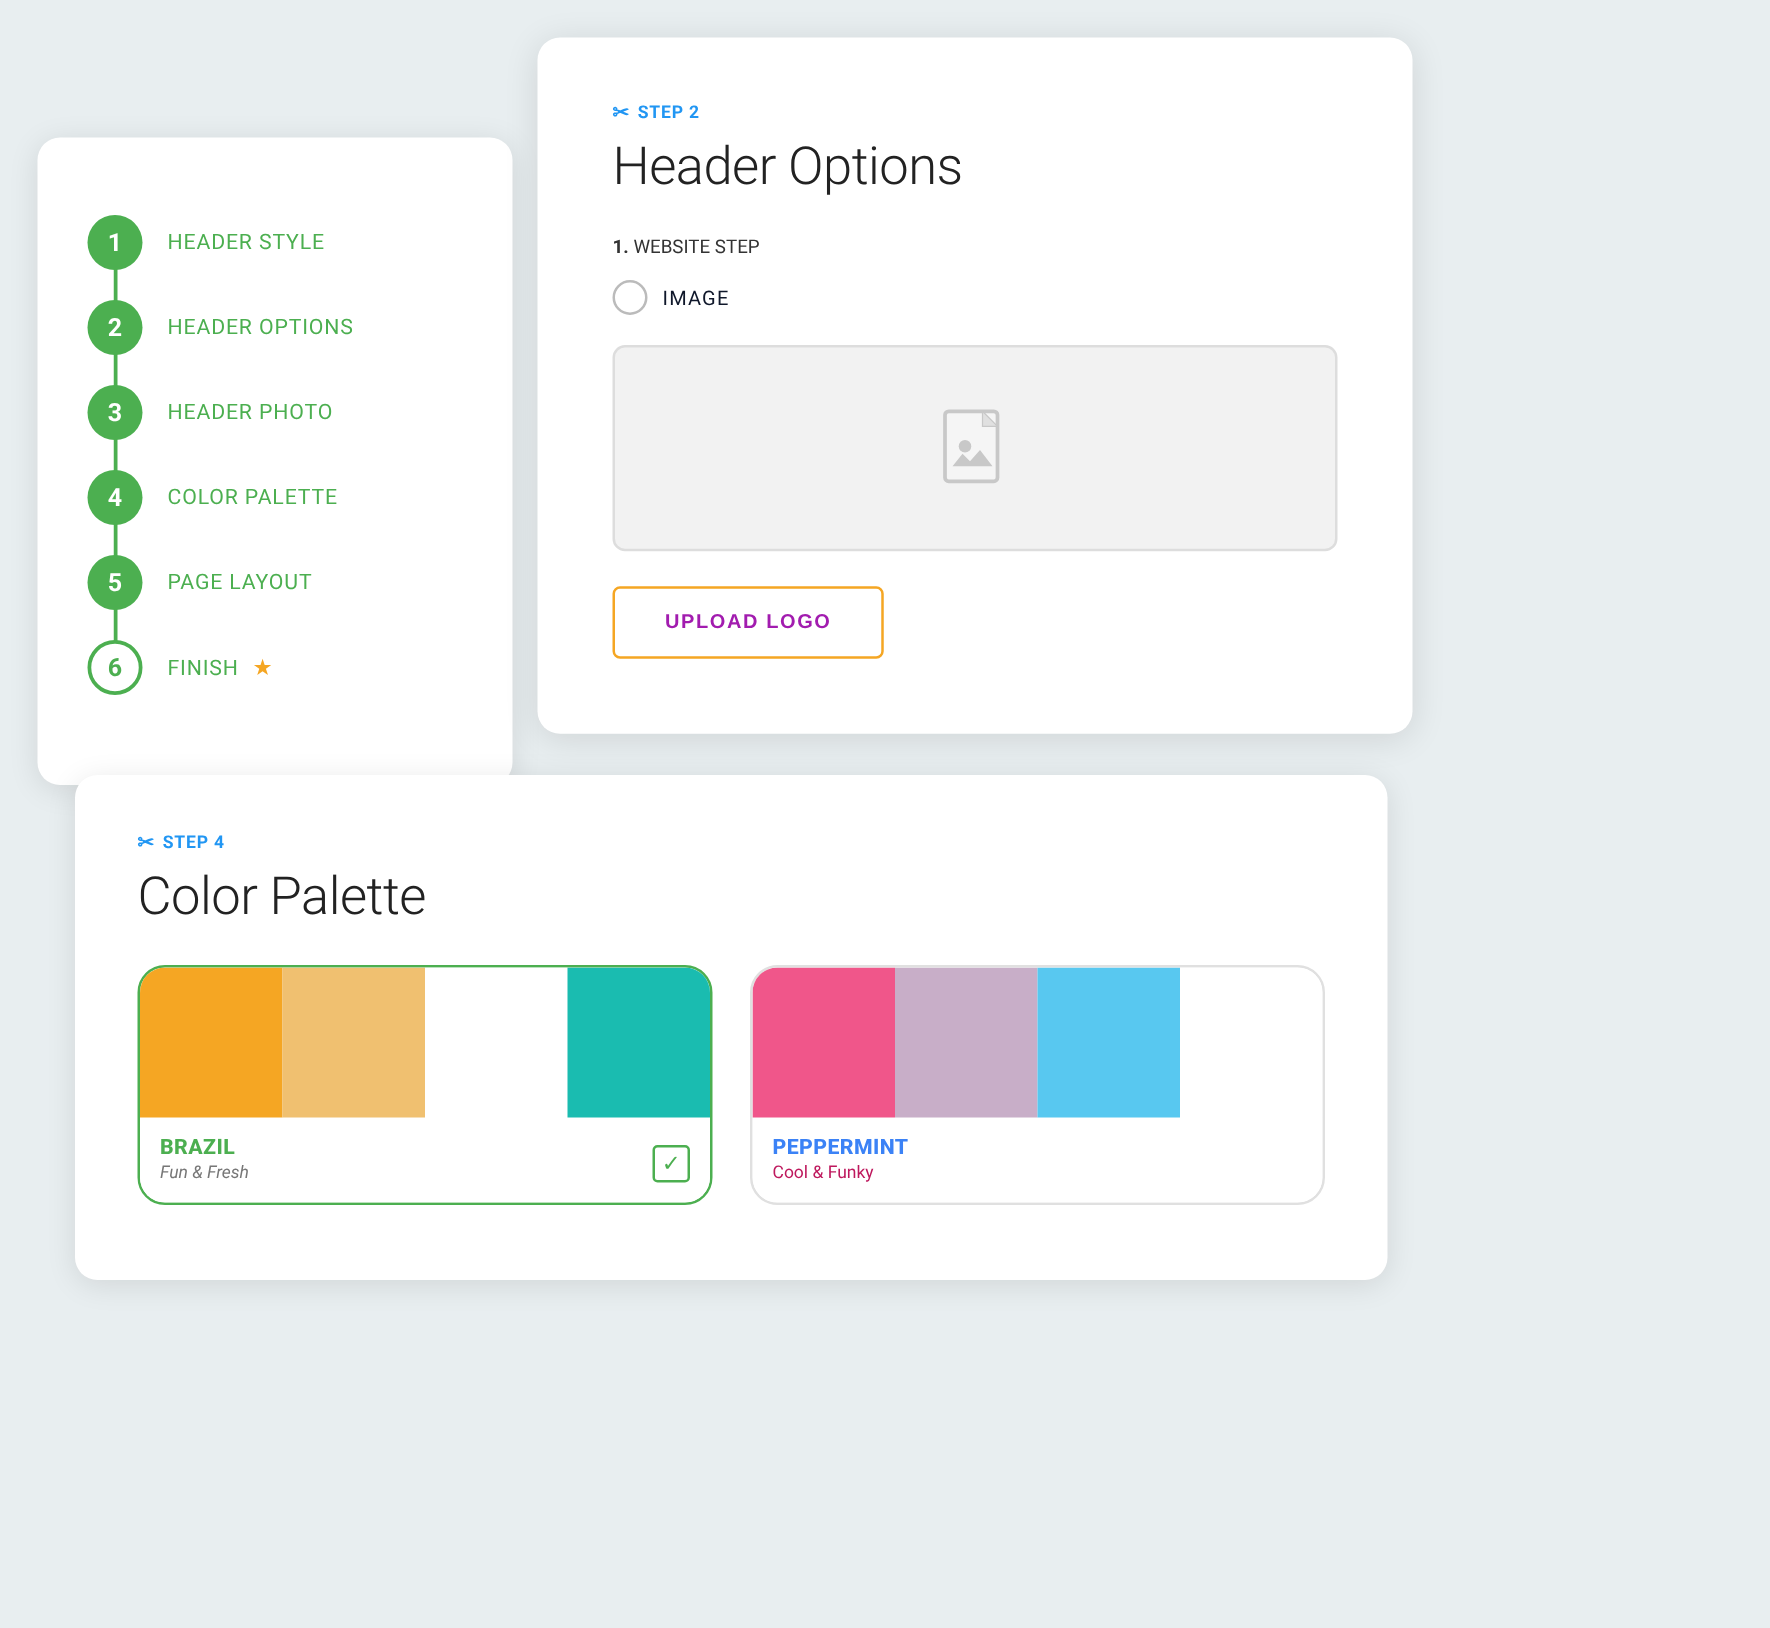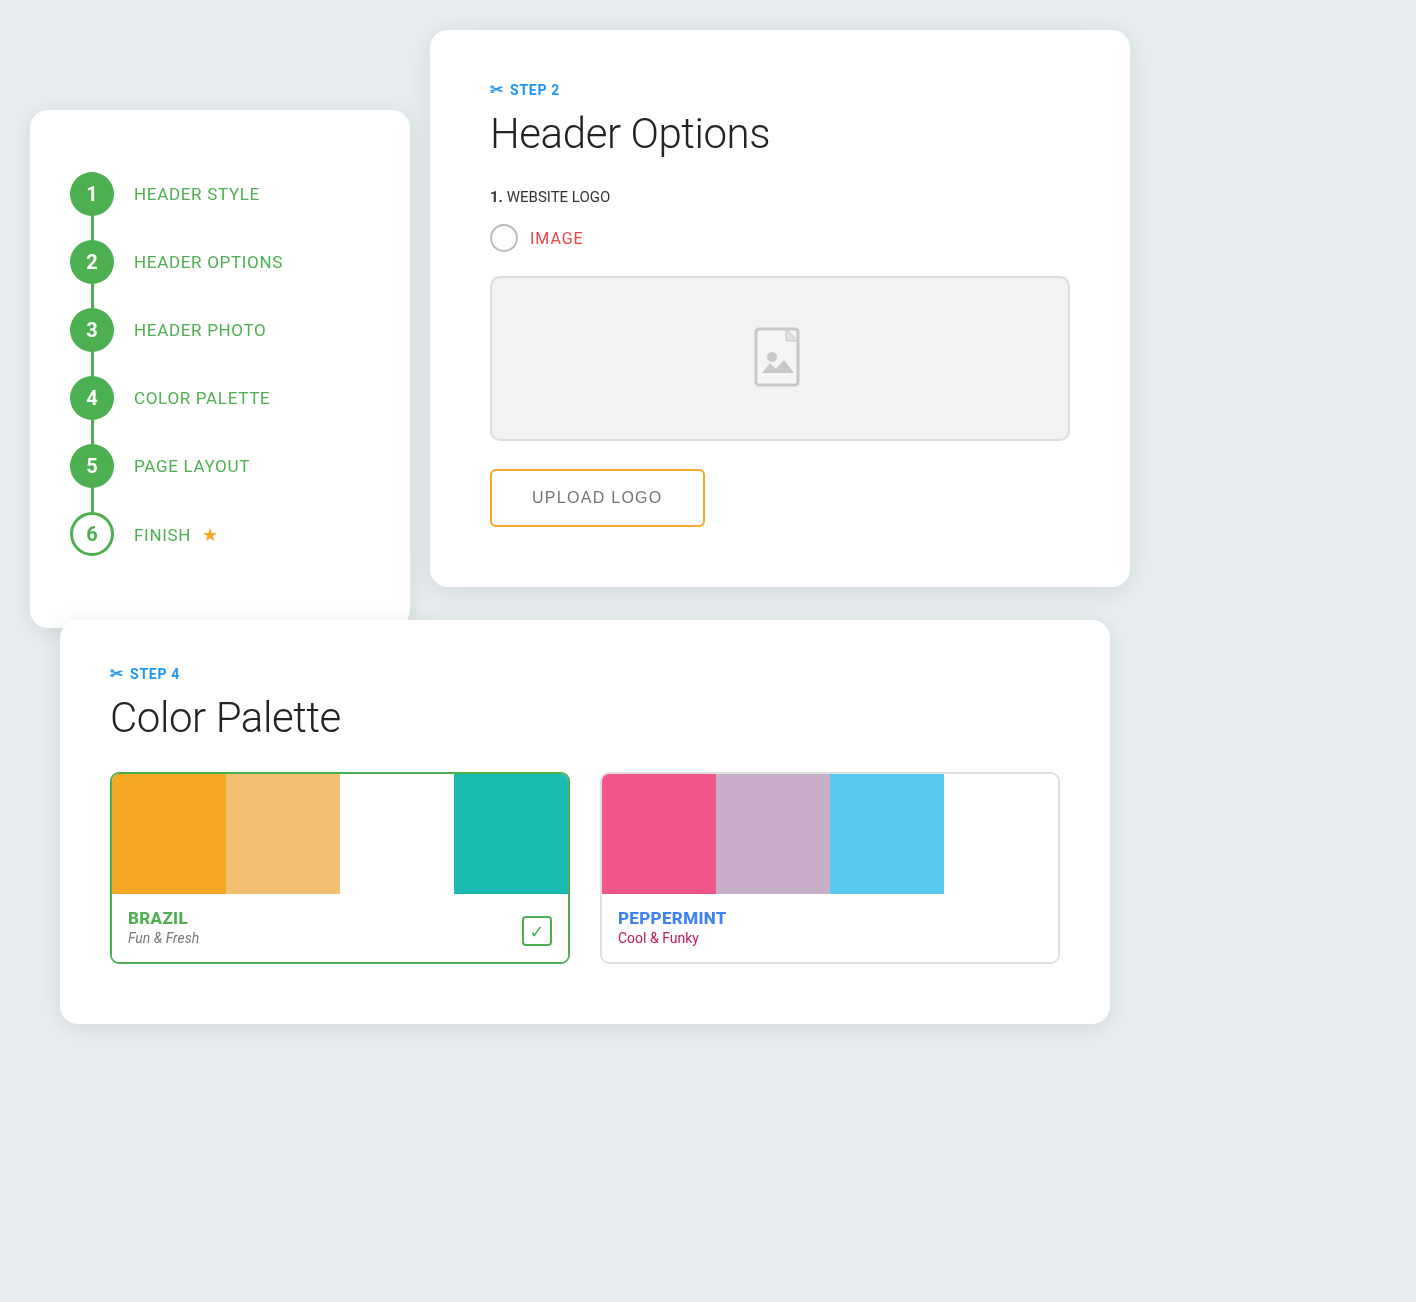--- a/index.html
+++ b/index.html
@@ -147,21 +147,21 @@
       width: 28px;
       height: 28px;
       border-radius: 50%;
       border: 2px solid #bbb;
       background: #fff;
       flex-shrink: 0;
     }
 
     .radio-text {
       font-size: 16px;
-      color: #ef4444;
+      color: #0f172a;
       letter-spacing: 0.06em;
       text-transform: uppercase;
     }
 
     .image-drop-area {
       width: 100%;
       height: 165px;
       background: #f2f2f2;
       border: 2px solid #ddd;
       border-radius: 10px;
@@ -175,23 +175,23 @@
       width: 56px;
       height: 68px;
       display: flex;
       align-items: center;
       justify-content: center;
     }
 
     .upload-btn {
       border: 2px solid #f5a623;
       background: #fff;
-      color: #737373;
+      color: #a21caf;
       font-size: 16px;
-      font-weight: 400;
+      font-weight: 700;
       letter-spacing: 0.08em;
       text-transform: uppercase;
       padding: 18px 40px;
       border-radius: 6px;
       cursor: pointer;
       display: inline-block;
     }
 
     
     .palette-card {
@@ -208,21 +208,21 @@
 
     .palette-grid {
       display: flex;
       gap: 30px;
       margin-top: 30px;
     }
 
     .palette-item {
       flex: 1;
       border: 2px solid #e0e0e0;
-      border-radius: 9px;
+      border-radius: 22px;
       overflow: hidden;
     }
 
     .palette-item.selected {
       border: 2.5px solid #4caf50;
     }
 
     .color-swatches {
       display: flex;
       height: 120px;
@@ -327,21 +327,21 @@
 
   <div class="step-tag">
     <span class="scissors">✂</span>
     <span>STEP 2</span>
   </div>
 
   <h1 class="card-title">Header Options</h1>
 
   <p class="section-label">
     <strong>1.</strong>
-    <span>WEBSITE LOGO</span>
+    <span>WEBSITE STEP</span>
   </p>
 
   <div class="radio-row">
     <div class="radio-circle"></div>
     <span class="radio-text">IMAGE</span>
   </div>
 
   <div class="image-drop-area">
     <div class="image-icon">
       <svg width="52" height="64" viewBox="0 0 52 64" fill="none" xmlns="http://www.w3.org/2000/svg">

